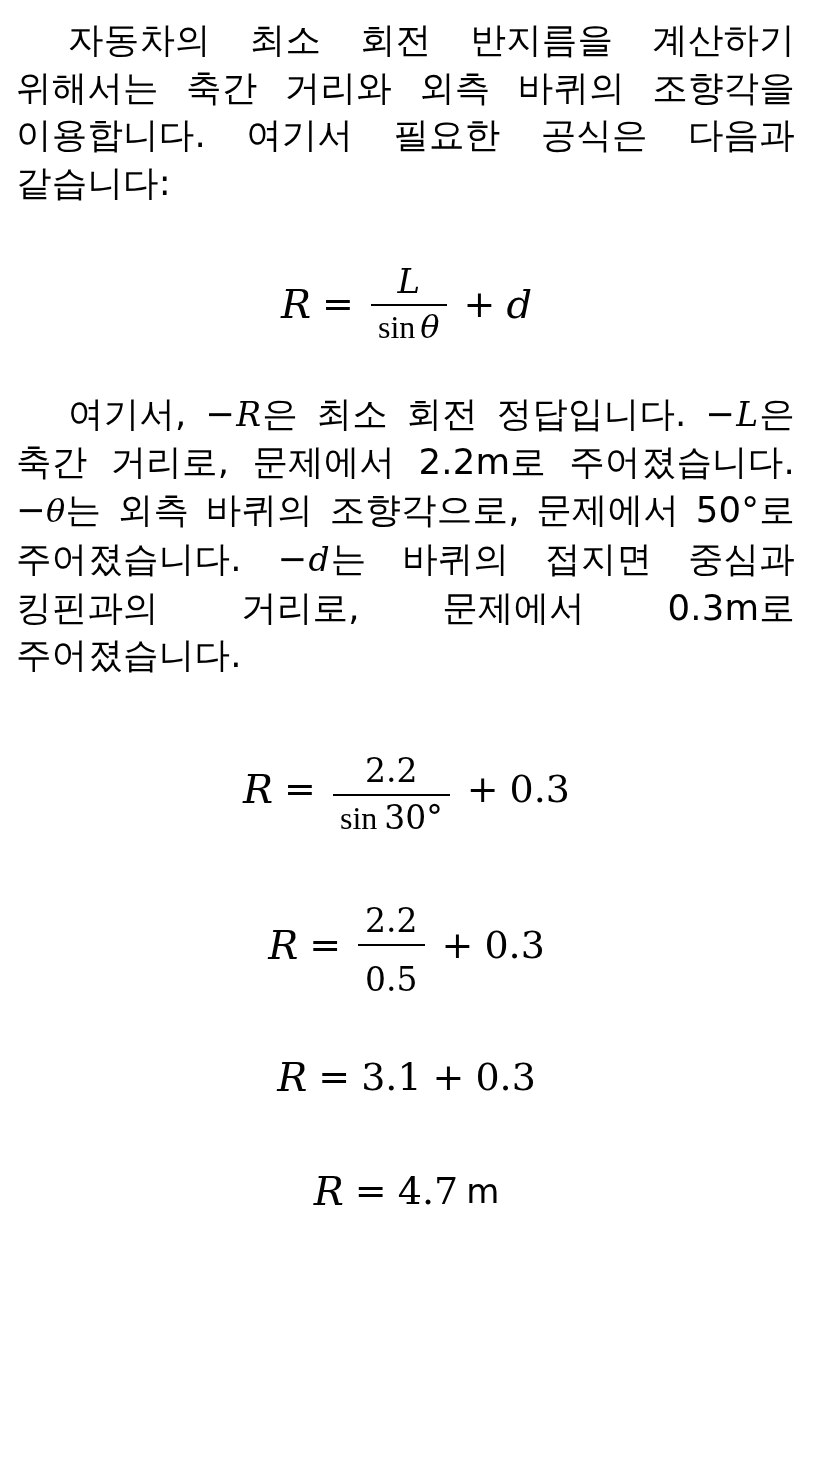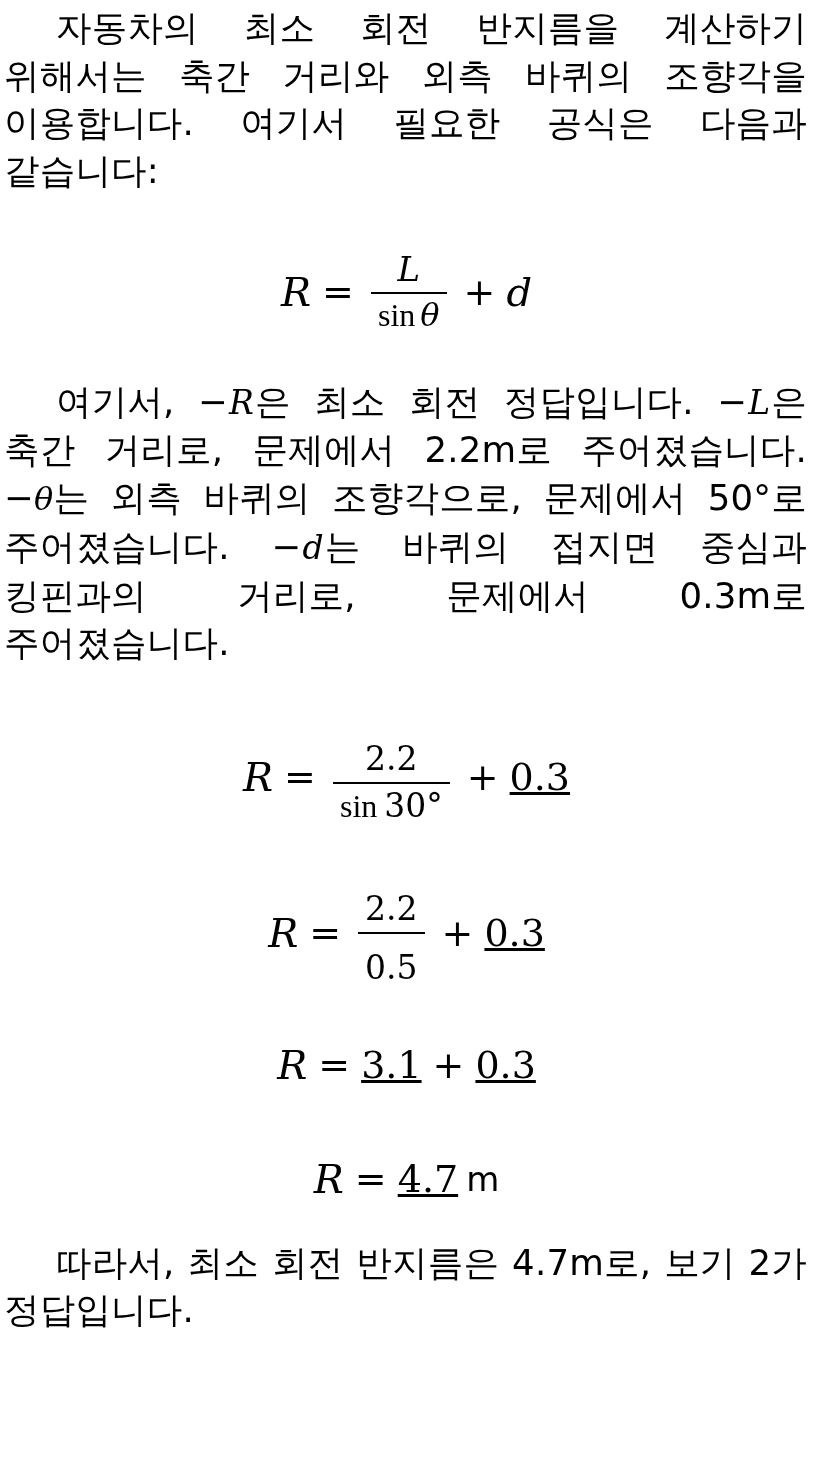--- a/index.html
+++ b/index.html
@@ -14,21 +14,21 @@
     font-family: "DejaVu Sans", sans-serif;
     color: #000000;
     -webkit-font-smoothing: antialiased;
   }
 
   .page {
     position: relative;
     width: 813px;
     min-height: 1484px;
     box-sizing: border-box;
-    padding: 4px;
+    padding: 16px;
     overflow: hidden;
   }
 
   
   .para {
     font-family: "DejaVu Sans", sans-serif;
     font-size: 35.5px;
     line-height: 47.5px;
     text-align: justify;
     text-justify: inter-character;
@@ -84,21 +84,20 @@
     font-style: normal;
     font-size: 38px;
     line-height: 1;
     padding: 0 11px;
   }
   .num {
     font-family: "DejaVu Serif", serif;
     font-style: normal;
     font-size: 38px;
     line-height: 1;
-    text-decoration: underline;
   }
   .unit {
     font-family: "DejaVu Sans", sans-serif;
     font-style: normal;
     font-size: 34px;
     line-height: 1;
     padding-left: 8px;
   }
 
   
@@ -219,15 +218,14 @@
     <span class="mrow">
       <span class="var">R</span>
       <span class="op">=</span>
       <span class="num">4.7</span>
       <span class="unit">m</span>
     </span>
   </div>
 
   <div class="spacer-2"></div>
 
-  <p class="para"><span class="indent"></span><span>따라서, 최소 회전 반지름은 4.7m로, 보기 2가 정답입니다.</span></p>
 
 </div>
 
 </body></html>

